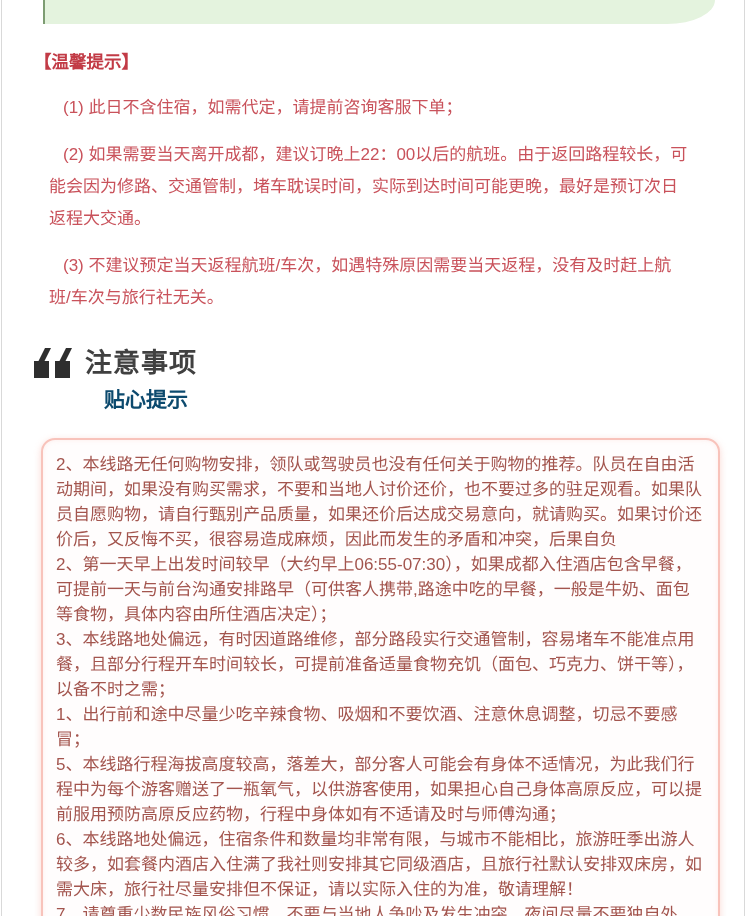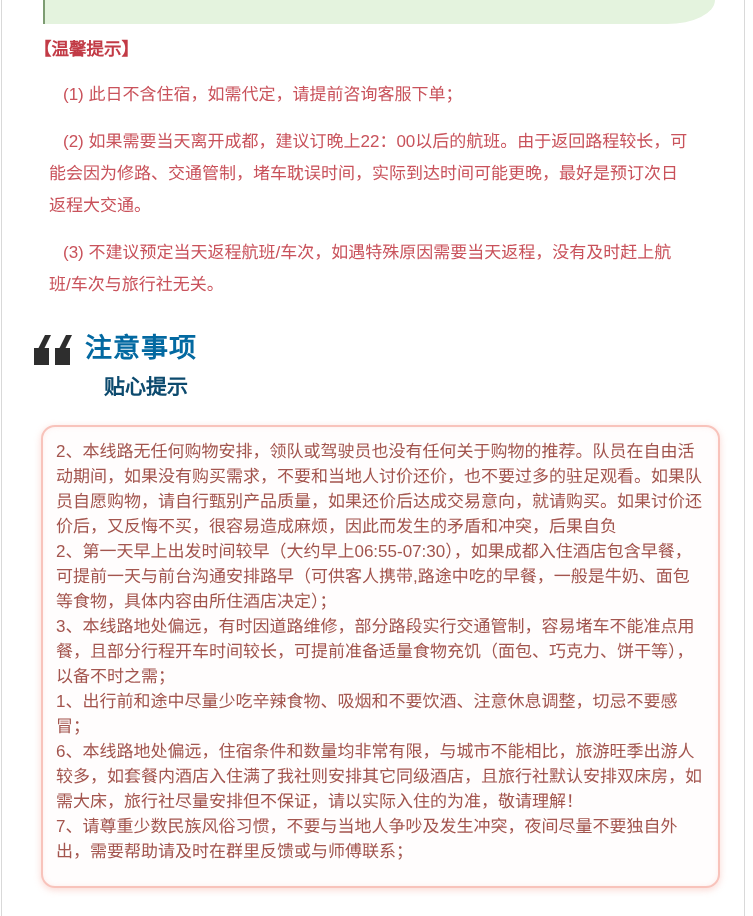--- a/index.html
+++ b/index.html
@@ -25,21 +25,21 @@
   .green-bar {
     margin-left: 41px;
     width: 672px;
     height: 24px;
     background: #e4f3de;
     border-left: 2px solid #7d9c72;
     border-bottom-right-radius: 52px 26px;
   }
   
   .tips {
-    padding: 10px 40px 0 32px;
+    padding: 23px 40px 0 32px;
     color: #c9525b;
     font-size: 17px;
     line-height: 32px;
   }
   .tips-title {
     margin: 0;
     font-size: 17.5px;
     font-weight: bold;
     color: #c23b46;
     line-height: 30px;
@@ -53,24 +53,23 @@
     margin: 34px 0 0 32px;
     display: flex;
     align-items: center;
     gap: 13px;
   }
   .quote-icon { width: 38px; height: 31px; flex: 0 0 auto; }
   .notes-heading {
     margin: 0;
     font-size: 27px;
     font-weight: bold;
-    color: #0369a1;
+    color: #404040;
     letter-spacing: 1px;
     line-height: 31px;
-    font-family: Liberation Mono, monospace;
   }
   .notes-subheading {
     margin: 9px 0 0 102px;
     color: #0c4a6e;
     font-size: 21px;
     font-weight: bold;
     line-height: 24px;
   }
   
   .notice-box {
@@ -110,17 +109,18 @@
     </svg>
     <h2 class="notes-heading">注意事项</h2>
   </div>
   <div class="notes-subheading">贴心提示</div>
 
   <div class="notice-box">
     <p>2、本线路无任何购物安排，领队或驾驶员也没有任何关于购物的推荐。队员在自由活动期间，如果没有购买需求，不要和当地人讨价还价，也不要过多的驻足观看。如果队员自愿购物，请自行甄别产品质量，如果还价后达成交易意向，就请购买。如果讨价还价后，又反悔不买，很容易造成麻烦，因此而发生的矛盾和冲突，后果自负</p>
     <p>2、第一天早上出发时间较早（大约早上06:55-07:30），如果成都入住酒店包含早餐，可提前一天与前台沟通安排路早（可供客人携带,路途中吃的早餐，一般是牛奶、面包等食物，具体内容由所住酒店决定）；</p>
     <p>3、本线路地处偏远，有时因道路维修，部分路段实行交通管制，容易堵车不能准点用餐，且部分行程开车时间较长，可提前准备适量食物充饥（面包、巧克力、饼干等），以备不时之需；</p>
     <p>1、出行前和途中尽量少吃辛辣食物、吸烟和不要饮酒、注意休息调整，切忌不要感冒；</p>
+    <p>5、本线路行程海拔高度较高，落差大，部分客人可能会有身体不适情况，为此我们行程中为每个游客赠送了一瓶氧气，以供游客使用，如果担心自己身体高原反应，可以提前服用预防高原反应药物，行程中身体如有不适请及时与师傅沟通；</p>
     <p>6、本线路地处偏远，住宿条件和数量均非常有限，与城市不能相比，旅游旺季出游人较多，如套餐内酒店入住满了我社则安排其它同级酒店，且旅行社默认安排双床房，如需大床，旅行社尽量安排但不保证，请以实际入住的为准，敬请理解！</p>
     <p>7、请尊重少数民族风俗习惯，不要与当地人争吵及发生冲突，夜间尽量不要独自外出，需要帮助请及时在群里反馈或与师傅联系；</p>
   </div>
 
 </div>
 
 </body></html>

